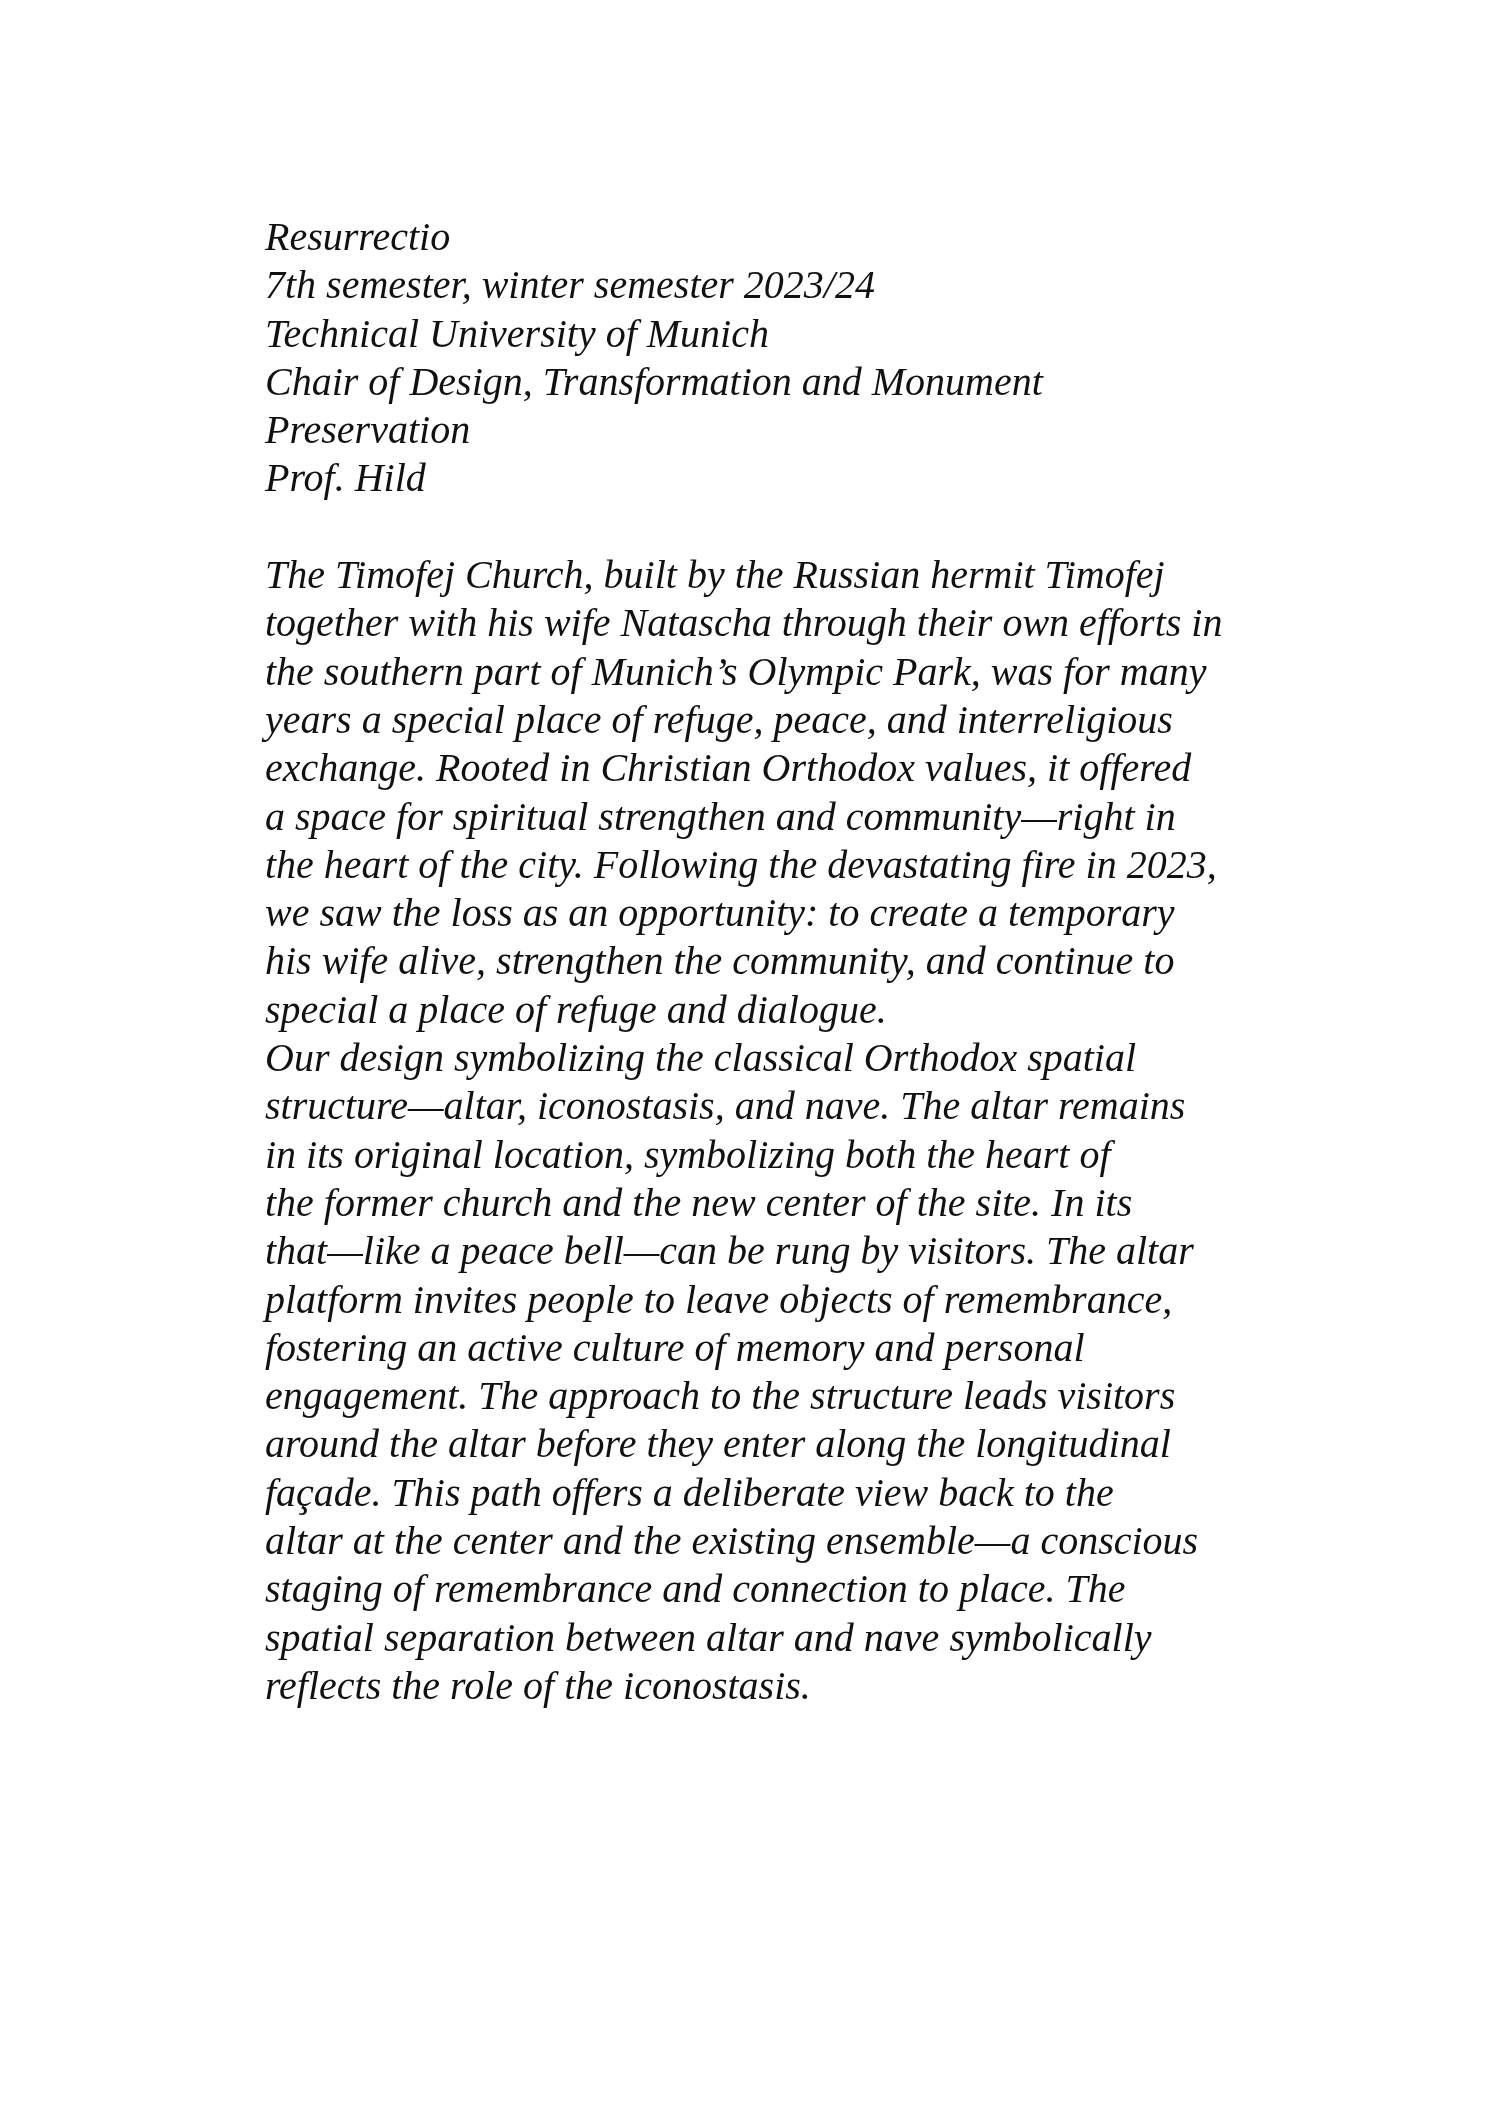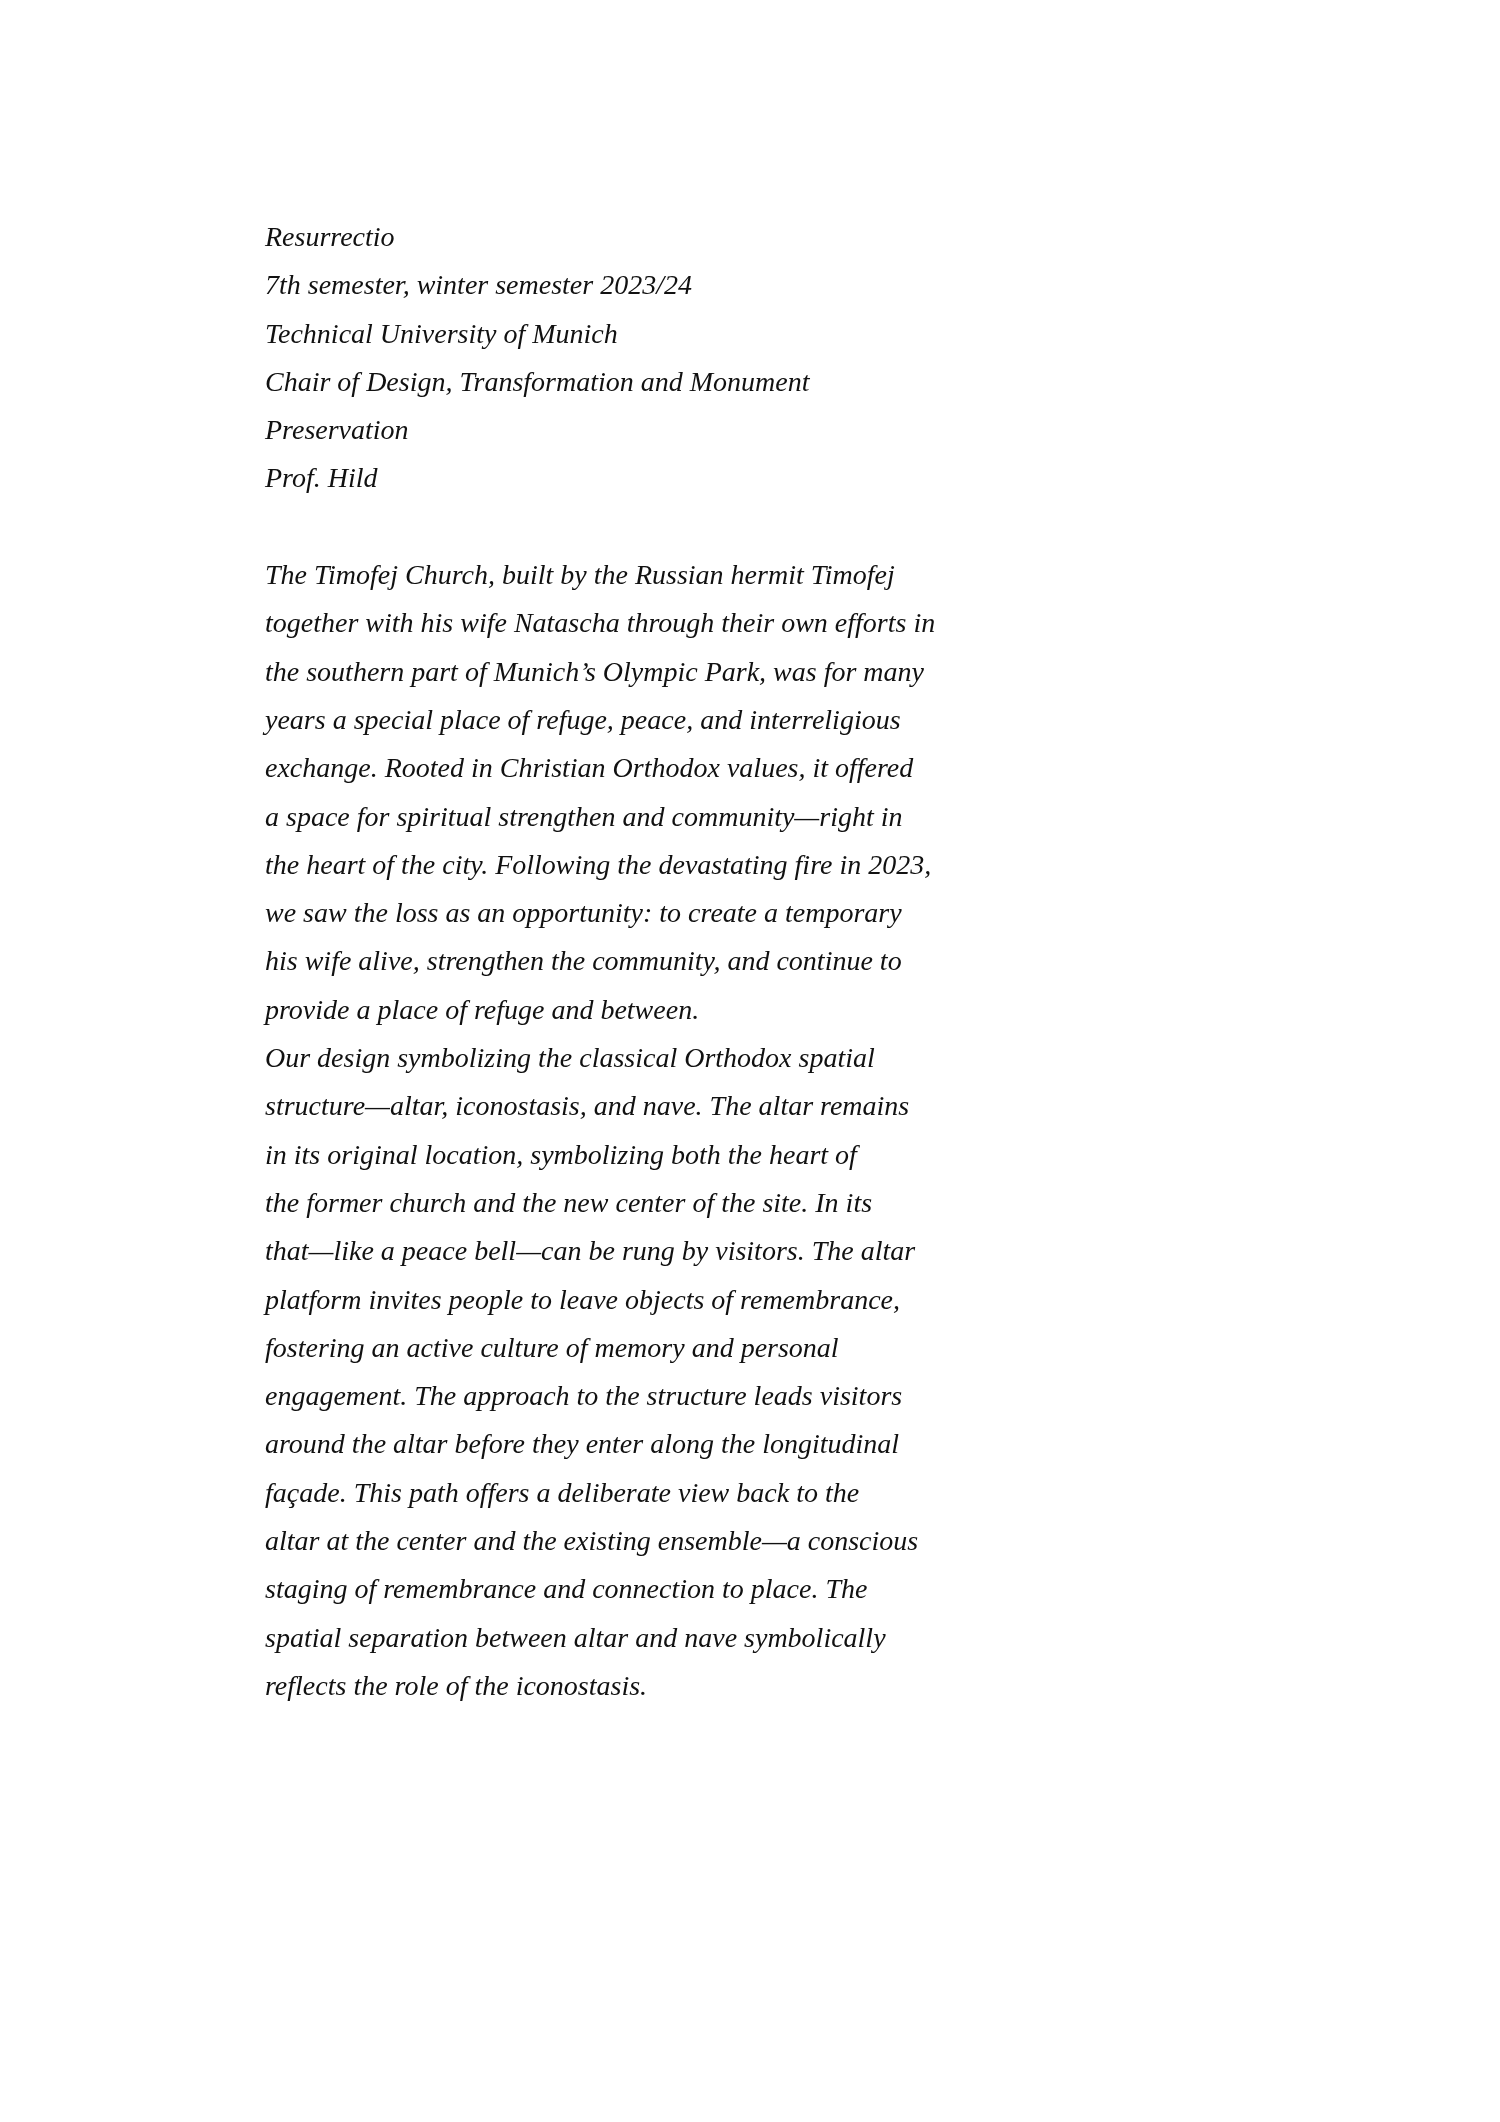--- a/index.html
+++ b/index.html
@@ -21,21 +21,21 @@
       height: 2122px;
       background: #ffffff;
     }
     .text-block {
       position: absolute;
       left: 265px;
       top: 213px;
       width: 1000px;
       font-family: "Liberation Serif", "DejaVu Serif", serif;
       font-style: italic;
-      font-size: 28px;
+      font-size: 40px;
       line-height: 48.3px;
       color: #111111;
     }
     .line {
       display: block;
       white-space: nowrap;
       height: 48.3px;
     }
     .spacer {
       display: block;
@@ -61,21 +61,21 @@
     <div>
       <span class="line">The Timofej Church, built by the Russian hermit Timofej</span>
       <span class="line">together with his wife Natascha through their own efforts in</span>
       <span class="line">the southern part of Munich’s Olympic Park, was for many</span>
       <span class="line">years a special place of refuge, peace, and interreligious</span>
       <span class="line">exchange. Rooted in Christian Orthodox values, it offered</span>
       <span class="line">a space for spiritual strengthen and community—right in</span>
       <span class="line">the heart of the city. Following the devastating fire in 2023,</span>
       <span class="line">we saw the loss as an opportunity: to create a temporary</span>
       <span class="line">his wife alive, strengthen the community, and continue to</span>
-      <span class="line">provide a place of refuge and between.</span>
+      <span class="line">special a place of refuge and dialogue.</span>
     </div>
 
     <div>
       <span class="line">Our design symbolizing the classical Orthodox spatial</span>
       <span class="line">structure—altar, iconostasis, and nave. The altar remains</span>
       <span class="line">in its original location, symbolizing both the heart of</span>
       <span class="line">the former church and the new center of the site. In its</span>
       <span class="line">that—like a peace bell—can be rung by visitors. The altar</span>
       <span class="line">platform invites people to leave objects of remembrance,</span>
       <span class="line">fostering an active culture of memory and personal</span>

